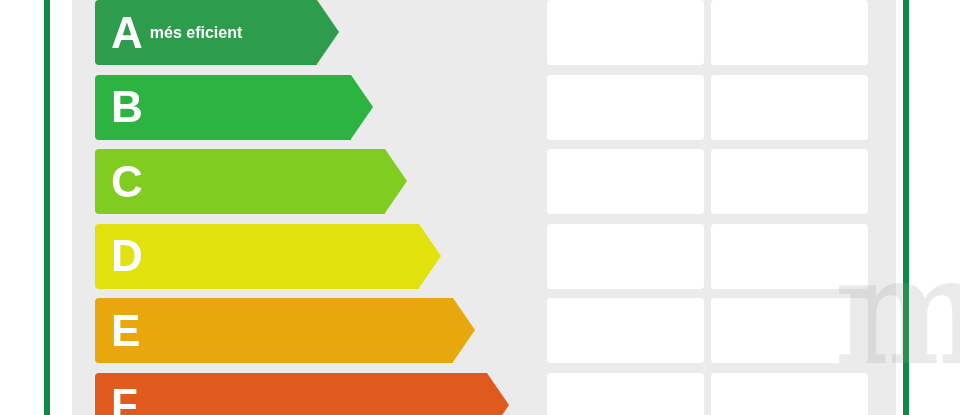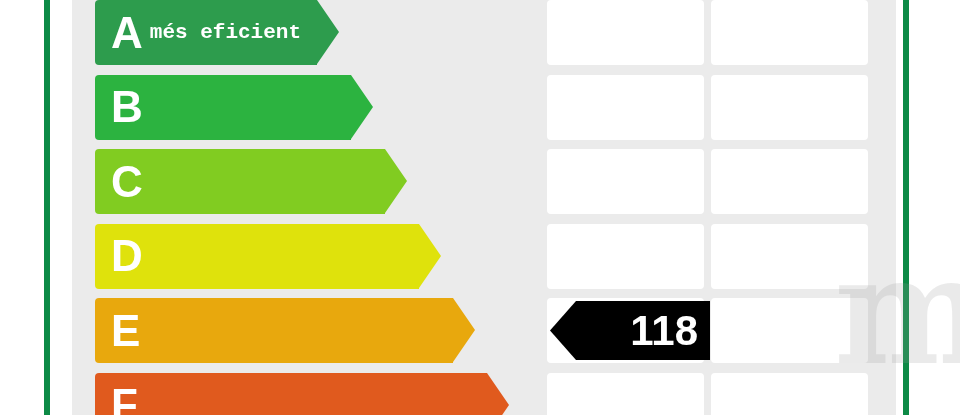--- a/index.html
+++ b/index.html
@@ -80,27 +80,26 @@
     color: #ffffff;
     font-size: 44px;
     font-weight: bold;
     line-height: 1;
     letter-spacing: 0px;
     position: relative;
     z-index: 2;
   }
   .band-note {
     color: #ffffff;
-    font-size: 21px;
+    font-size: 16px;
     font-weight: bold;
     margin-left: 7px;
     position: relative;
     z-index: 2;
     white-space: nowrap;
-    font-family: Liberation Mono, monospace;
   }
 
   
   .value-cell {
     position: absolute;
     top: 0;
     height: 65px;
     background: #ffffff;
     border-radius: 4px;
     box-sizing: border-box;
@@ -190,21 +189,20 @@
         </div>
         <div class="value-cell cell-a"></div>
         <div class="value-cell cell-b"></div>
       </div>
       <div class="rating-row" style="top: 304px;">
         <div class="band-bar" style="width: 358px; background: rgb(232, 168, 13); color: rgb(232, 168, 13);">
           <span class="arrow-head"></span>
           <span class="band-letter">E</span>
         </div>
         <div class="value-cell cell-a"></div>
-        <div class="score-badge badge-a">118</div>
         <div class="value-cell cell-b"></div>
       </div>
       <div class="rating-row" style="top: 378.5px;">
         <div class="band-bar" style="width: 392px; background: rgb(224, 90, 30); color: rgb(224, 90, 30);">
           <span class="arrow-head"></span>
           <span class="band-letter">F</span>
         </div>
         <div class="value-cell cell-a"></div>
         <div class="value-cell cell-b"></div>
       </div>

